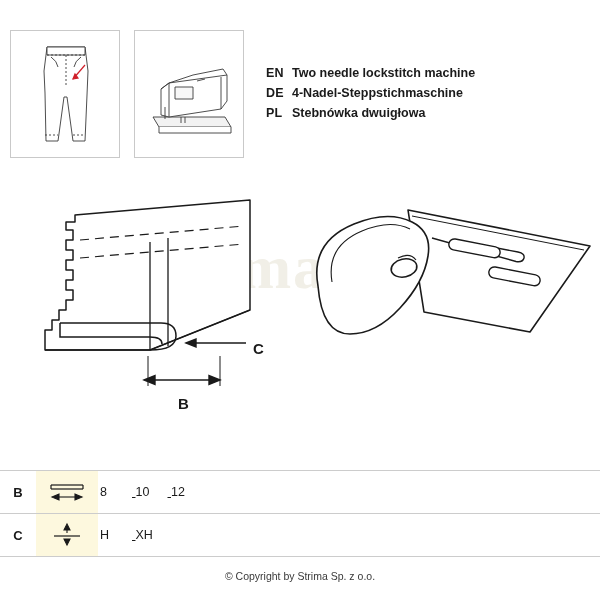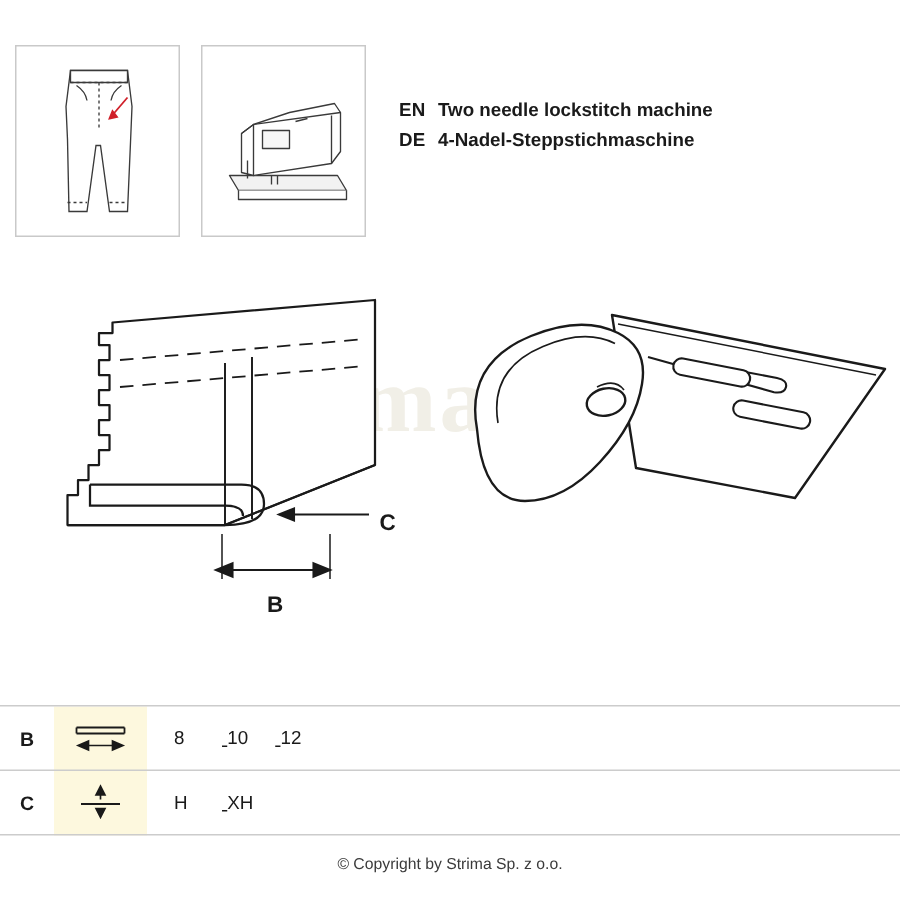--- a/index.html
+++ b/index.html
@@ -111,21 +111,21 @@
     font-weight: bold;
     font-size: 13px;
   }
   td.icon {
     width: 62px;
     background: #fdf8de;
     text-align: center;
     padding: 0;
   }
   td.vals {
-    padding-left: 18px;
+    padding-left: 2px;
     text-decoration: underline;
   }
   .vals span {
     display: inline-block;
     min-width: 26px;
     margin-right: 6px;
   }
 
   
   .footer {
@@ -183,20 +183,24 @@
     </div>
 
     <div class="lang-block">
       <div class="lang-line">
         <span class="lang-code">EN</span>
         <span class="lang-text">Two needle lockstitch machine</span>
       </div>
       <div class="lang-line">
         <span class="lang-code">DE</span>
         <span class="lang-text">4-Nadel-Steppstichmaschine</span>
+      </div>
+      <div class="lang-line">
+        <span class="lang-code">PL</span>
+        <span class="lang-text">Stebnówka dwuigłowa</span>
       </div>
     </div>
   </div>
 
   <div class="watermark">strimashop</div>
 
   <div class="drawing">
     <svg width="600" height="260" viewBox="0 0 600 260">
 
       <g fill="#ffffff" stroke="#1a1a1a" stroke-width="1.5" stroke-linejoin="round">

